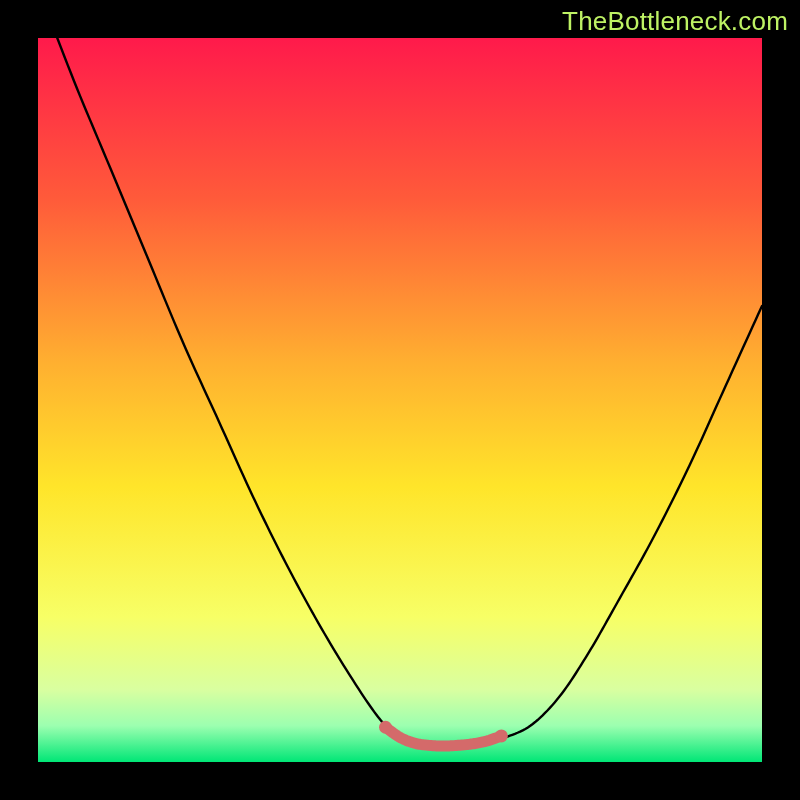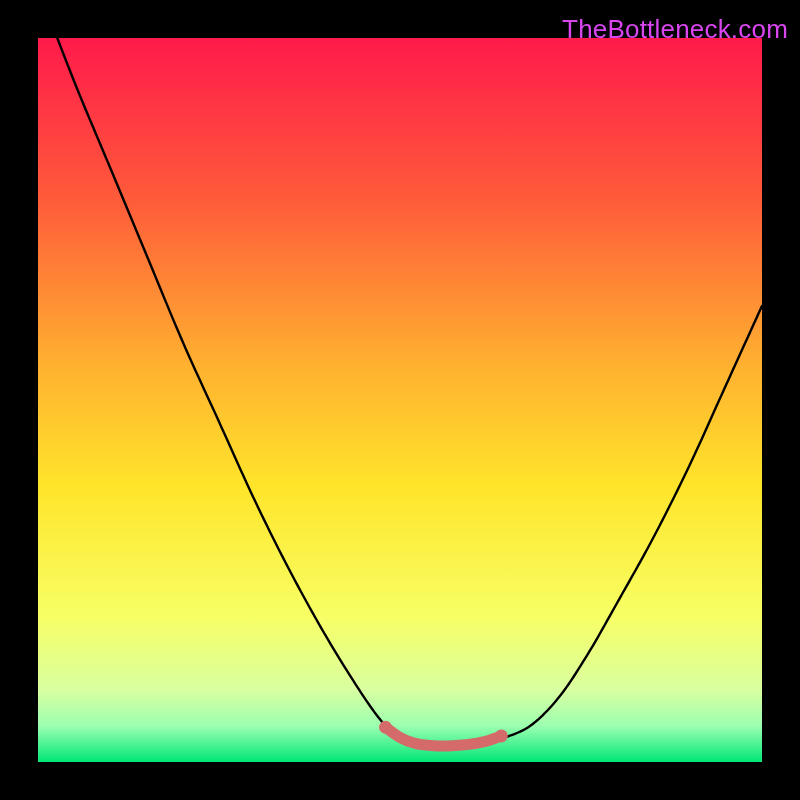--- a/index.html
+++ b/index.html
@@ -29,23 +29,23 @@
   }
   .gradient {
     position: absolute;
     left: 0;
     top: 0;
     width: 100%;
     height: 100%;
   }
   .watermark {
     position: absolute;
-    top: 14px;
+    top: 6px;
     right: 12px;
-    color: #d946ef;
+    color: #bef264;
     font-size: 26px;
     font-weight: 500;
     letter-spacing: 0.2px;
     user-select: none;
   }
 </style>
 </head>
 <body>
 
 <div class="frame">

